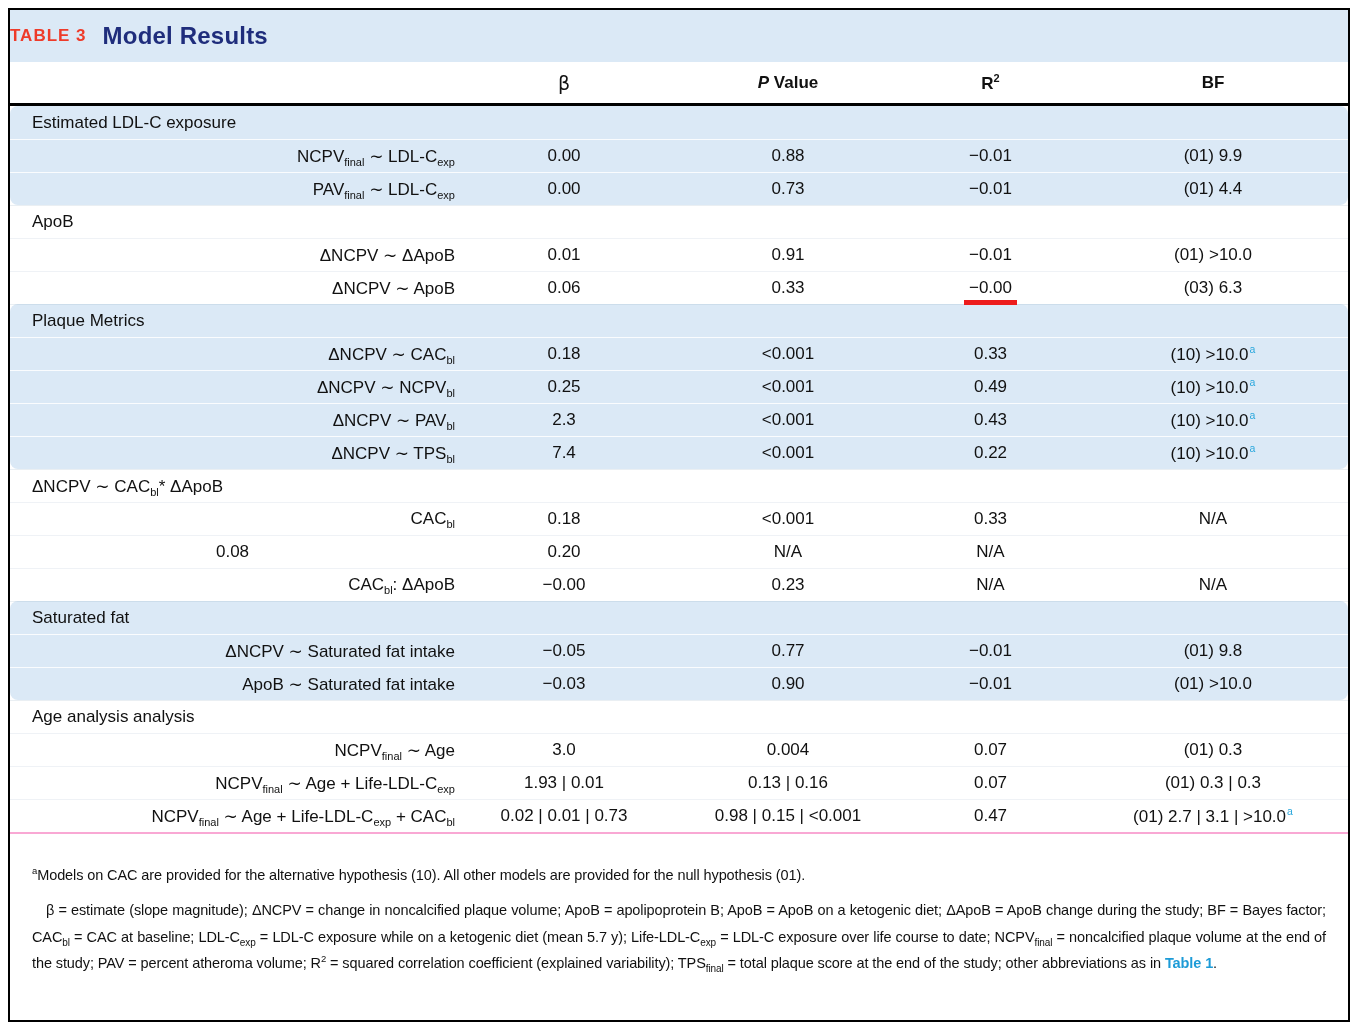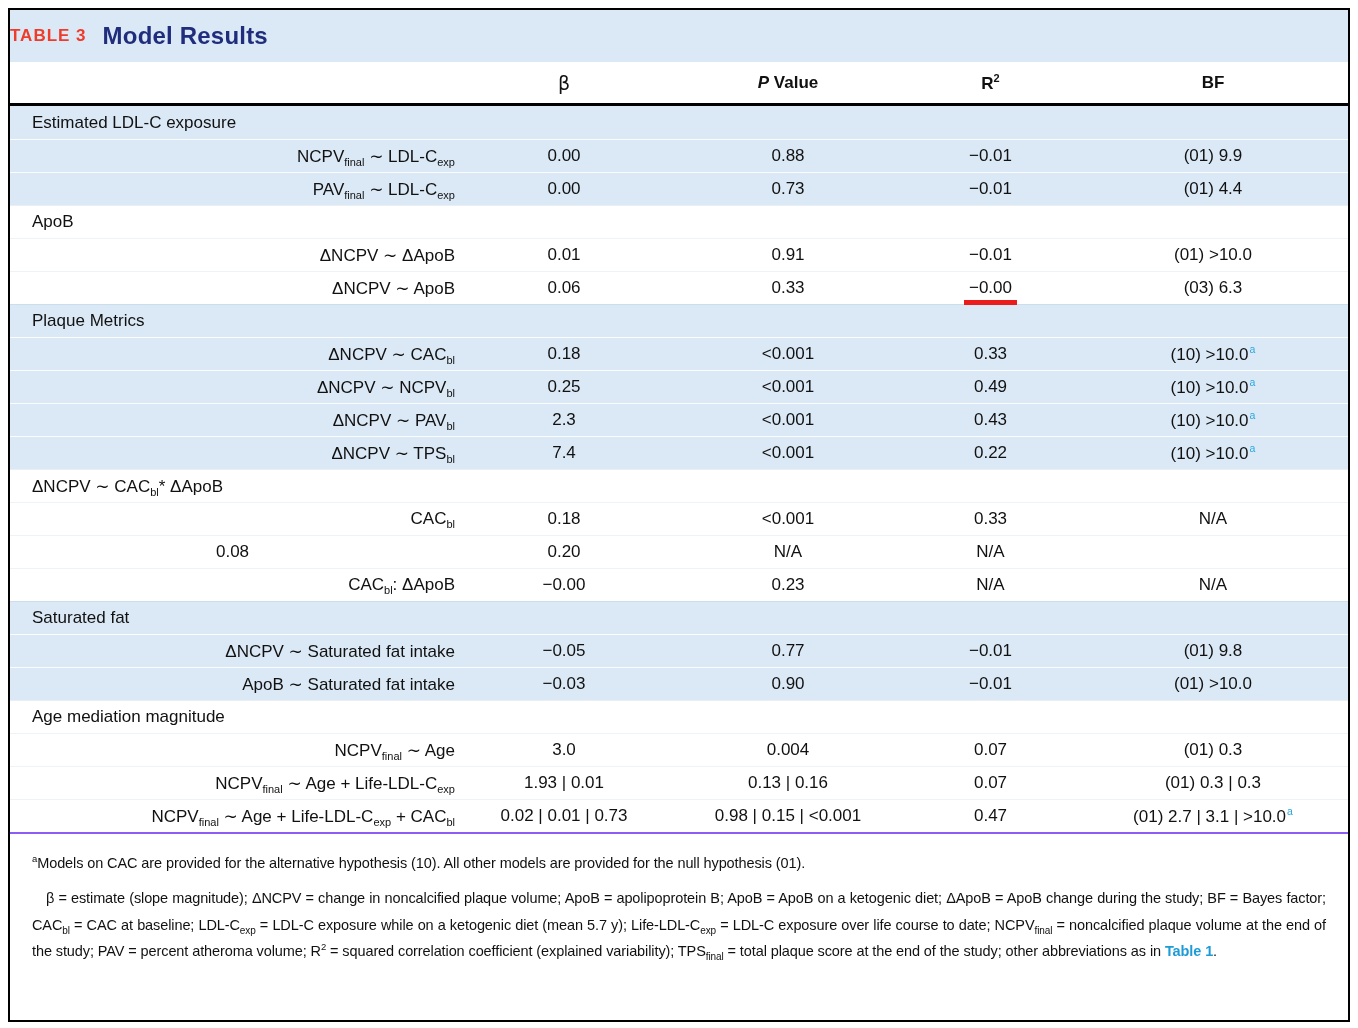--- a/index.html
+++ b/index.html
@@ -64,21 +64,21 @@
     align-items:center;
   }
   .cell{font-size:17px;}
   .center{text-align:center;}
   .th{font-weight:700;font-size:17px;}
   .th .it{font-style:italic;}
   .col-beta{font-weight:400;font-size:19px;font-family:"DejaVu Sans","Liberation Sans",sans-serif;}
   .th sup{font-size:11px;font-weight:700;}
   
   .table-body{flex:0 0 auto;}
-  .section.shaded{background:var(--row-blue);}
+  .section.shaded{background:var(--row-blue);border-radius:8px;}
   .section .row + .row{border-top:1px solid rgba(140,165,190,.14);}
   .section.shaded .row + .row{border-top:1px solid rgba(255,255,255,.85);}
   .section + .section .section-row{border-top:1px solid rgba(140,165,190,.18);}
   .label{
     text-align:left;
     padding-left:22px;
     white-space:nowrap;
   }
   .label.indent{padding-left:40px;text-align:right;}
   sub{font-size:11px;line-height:0;}
@@ -93,22 +93,22 @@
   .red-underline::after{
     content:"";
     position:absolute;
     left:-5px; right:-5px; bottom:-7px;
     height:5px;
     background:var(--underline-red);
   }
   
   .footnote{
     flex:1 1 auto;
-    border-top:2px solid #8b5cf6;
-    padding:16px 22px 10px 22px;
+    border-top:2px solid #f9a8d4;
+    padding:28px 22px 10px 22px;
     font-size:14.5px;
     line-height:1.85;
     letter-spacing:-0.1px;
   }
   .fn-p{margin:0;}
   .fn-p.first{margin-bottom:8px;}
   .fn-p.rest{text-align:justify;text-indent:14px;}
   .fn-p sup{font-size:9.5px;}
   .link{color:var(--link-blue);font-weight:700;}
 </style>
@@ -243,21 +243,21 @@
         <div class="row">
           <div class="cell label indent"><span>ApoB ∼ Saturated fat intake</span></div>
           <div class="cell center"><span>−0.03</span></div>
           <div class="cell center"><span>0.90</span></div>
           <div class="cell center"><span>−0.01</span></div>
           <div class="cell center"><span>(01) &gt;10.0</span></div>
         </div>
       </div>
       <div class="section">
         <div class="row section-row">
-          <div class="cell label"><span>Age mediation magnitude</span></div>
+          <div class="cell label"><span>Age analysis analysis</span></div>
         </div>
         <div class="row">
           <div class="cell label indent"><span>NCPV</span><sub>final</sub><span> ∼ Age</span></div>
           <div class="cell center"><span>3.0</span></div>
           <div class="cell center"><span>0.004</span></div>
           <div class="cell center"><span>0.07</span></div>
           <div class="cell center"><span>(01) 0.3</span></div>
         </div>
         <div class="row">
           <div class="cell label indent"><span>NCPV</span><sub>final</sub><span> ∼ Age + Life-LDL-C</span><sub>exp</sub></div>

